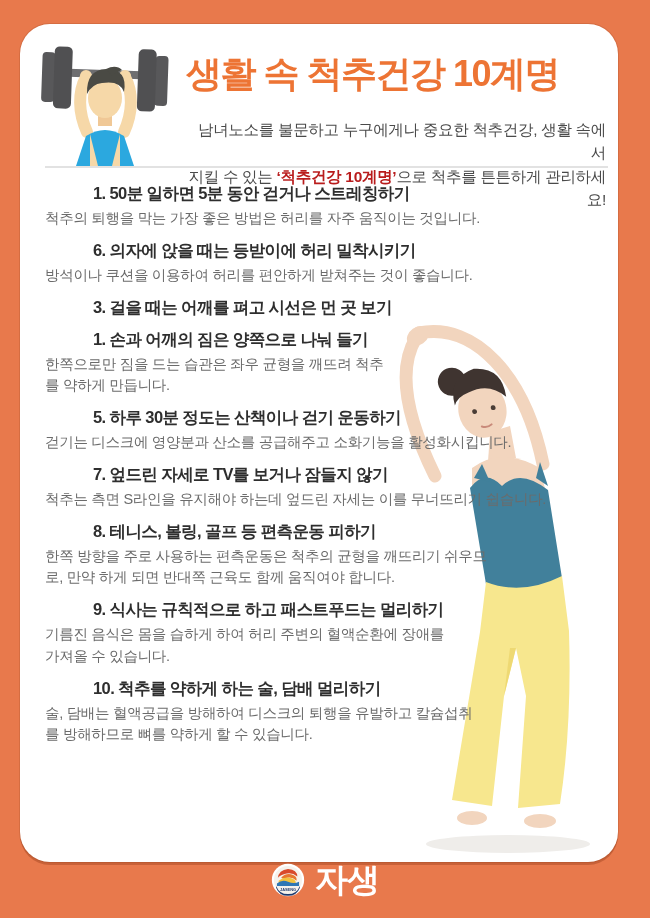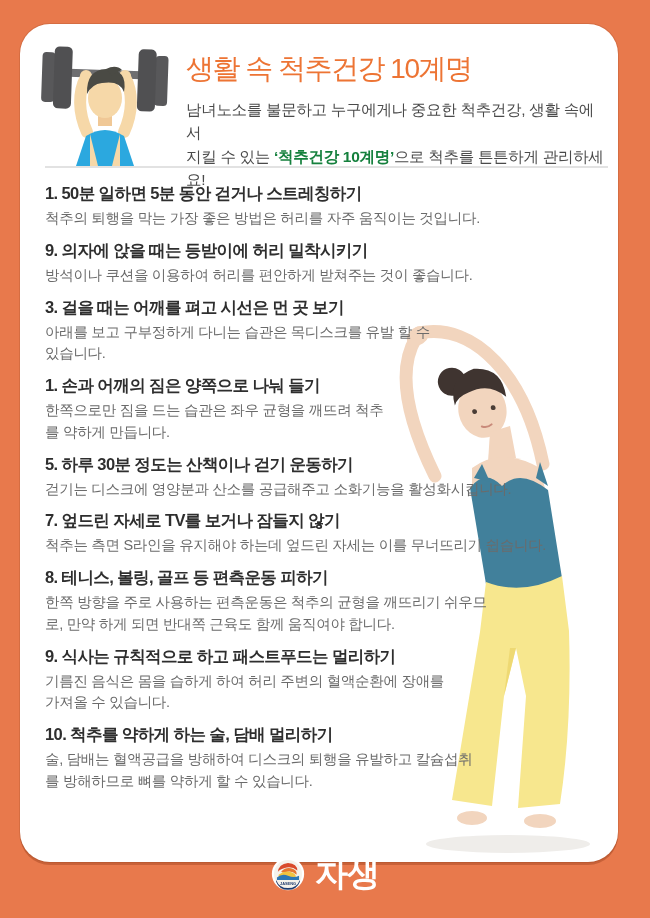--- a/index.html
+++ b/index.html
@@ -13,51 +13,51 @@
     background:#ffffff; border-radius:30px;
     box-shadow:0 3px 0 rgba(140,55,20,.35), 0 0 0 1px rgba(190,95,55,.45);
     overflow:hidden;
   }
 
   
   .header { display:flex; padding:16px 12px 0 20px; height:142px; }
   .hero { width:130px; height:126px; flex:0 0 auto; }
   .head-text { margin-left:16px; padding-top:10px; }
   h1.title {
-    color:#ED7434; font-size:28px; font-weight:400; letter-spacing:-1.5px;
-    white-space:nowrap; margin-bottom:10px;
+    color:#ED7434; font-size:36px; font-weight:700; letter-spacing:-1.5px;
+    white-space:nowrap; margin-bottom:19px;
   }
-  .sub { font-size:15.5px; line-height:1.5; color:#4A4A4A; letter-spacing:-0.3px; }
-  .sub .hl { color:#15803d; font-weight:bold; }
+  .sub { font-size:15.5px; line-height:1.5; color:#4A4A4A; letter-spacing:-0.3px;text-align:right; }
+  .sub .hl { color:#b91c1c; font-weight:bold; }
 
   .divider { border-top:2px solid #E2E2E2; margin:0 10px 0 25px; }
 
   
   .list { position:relative; z-index:2; padding:15px 0 0 25px; }
   .item { margin-bottom:10px; }
   .item h2 {
     font-size:16.5px; font-weight:bold; color:#2E2E2E;
-    letter-spacing:-0.6px; margin-bottom:3px;
+    letter-spacing:-0.6px; margin-bottom:3px;margin-left:48px;
   }
   .item p {
     font-size:14.5px; line-height:1.5; color:#6B6B6B;
     letter-spacing:-0.3px; max-width:560px;
   }
   .item:nth-child(3) p { max-width:385px; }
   .item:nth-child(4) p { max-width:345px; }
   .item:nth-child(8) p { max-width:445px; }
   .item:nth-child(9) p { max-width:400px; }
   .item:nth-child(10) p { max-width:435px; }
 
   
   .photo { position:absolute; right:0; bottom:0; width:228px; height:566px; z-index:1; }
 
   
   .footer {
-    position:absolute; left:0; right:0; bottom:16px; height:56px;
+    position:absolute; left:0; right:0; bottom:10px; height:56px;
     display:flex; align-items:center; justify-content:center; gap:10px;
   }
   .logo-txt { color:#ffffff; font-size:33px; font-weight:800; letter-spacing:-1px; }
 </style>
 </head>
 <body>
 
 <div class="poster">
 
   <div class="card">
@@ -116,26 +116,25 @@
       <ellipse cx="82" cy="522" rx="15" ry="7" fill="#F2D5BE"></ellipse>
       <ellipse cx="150" cy="525" rx="16" ry="7" fill="#F2D5BE"></ellipse>
     </svg>
 
     <div class="list">
       <div class="item">
         <h2>1. 50분 일하면 5분 동안 걷거나 스트레칭하기</h2>
         <p>척추의 퇴행을 막는 가장 좋은 방법은 허리를 자주 움직이는 것입니다.</p>
       </div>
       <div class="item">
-        <h2>9. 의자에 앉을 때는 등받이에 허리 밀착시키기</h2>
+        <h2>6. 의자에 앉을 때는 등받이에 허리 밀착시키기</h2>
         <p>방석이나 쿠션을 이용하여 허리를 편안하게 받쳐주는 것이 좋습니다.</p>
       </div>
       <div class="item">
         <h2>3. 걸을 때는 어깨를 펴고 시선은 먼 곳 보기</h2>
-        <p>아래를 보고 구부정하게 다니는 습관은 목디스크를 유발 할 수 있습니다.</p>
       </div>
       <div class="item">
         <h2>1. 손과 어깨의 짐은 양쪽으로 나눠 들기</h2>
         <p>한쪽으로만 짐을 드는 습관은 좌우 균형을 깨뜨려 척추를 약하게 만듭니다.</p>
       </div>
       <div class="item">
         <h2>5. 하루 30분 정도는 산책이나 걷기 운동하기</h2>
         <p>걷기는 디스크에 영양분과 산소를 공급해주고 소화기능을 활성화시킵니다.</p>
       </div>
       <div class="item">

